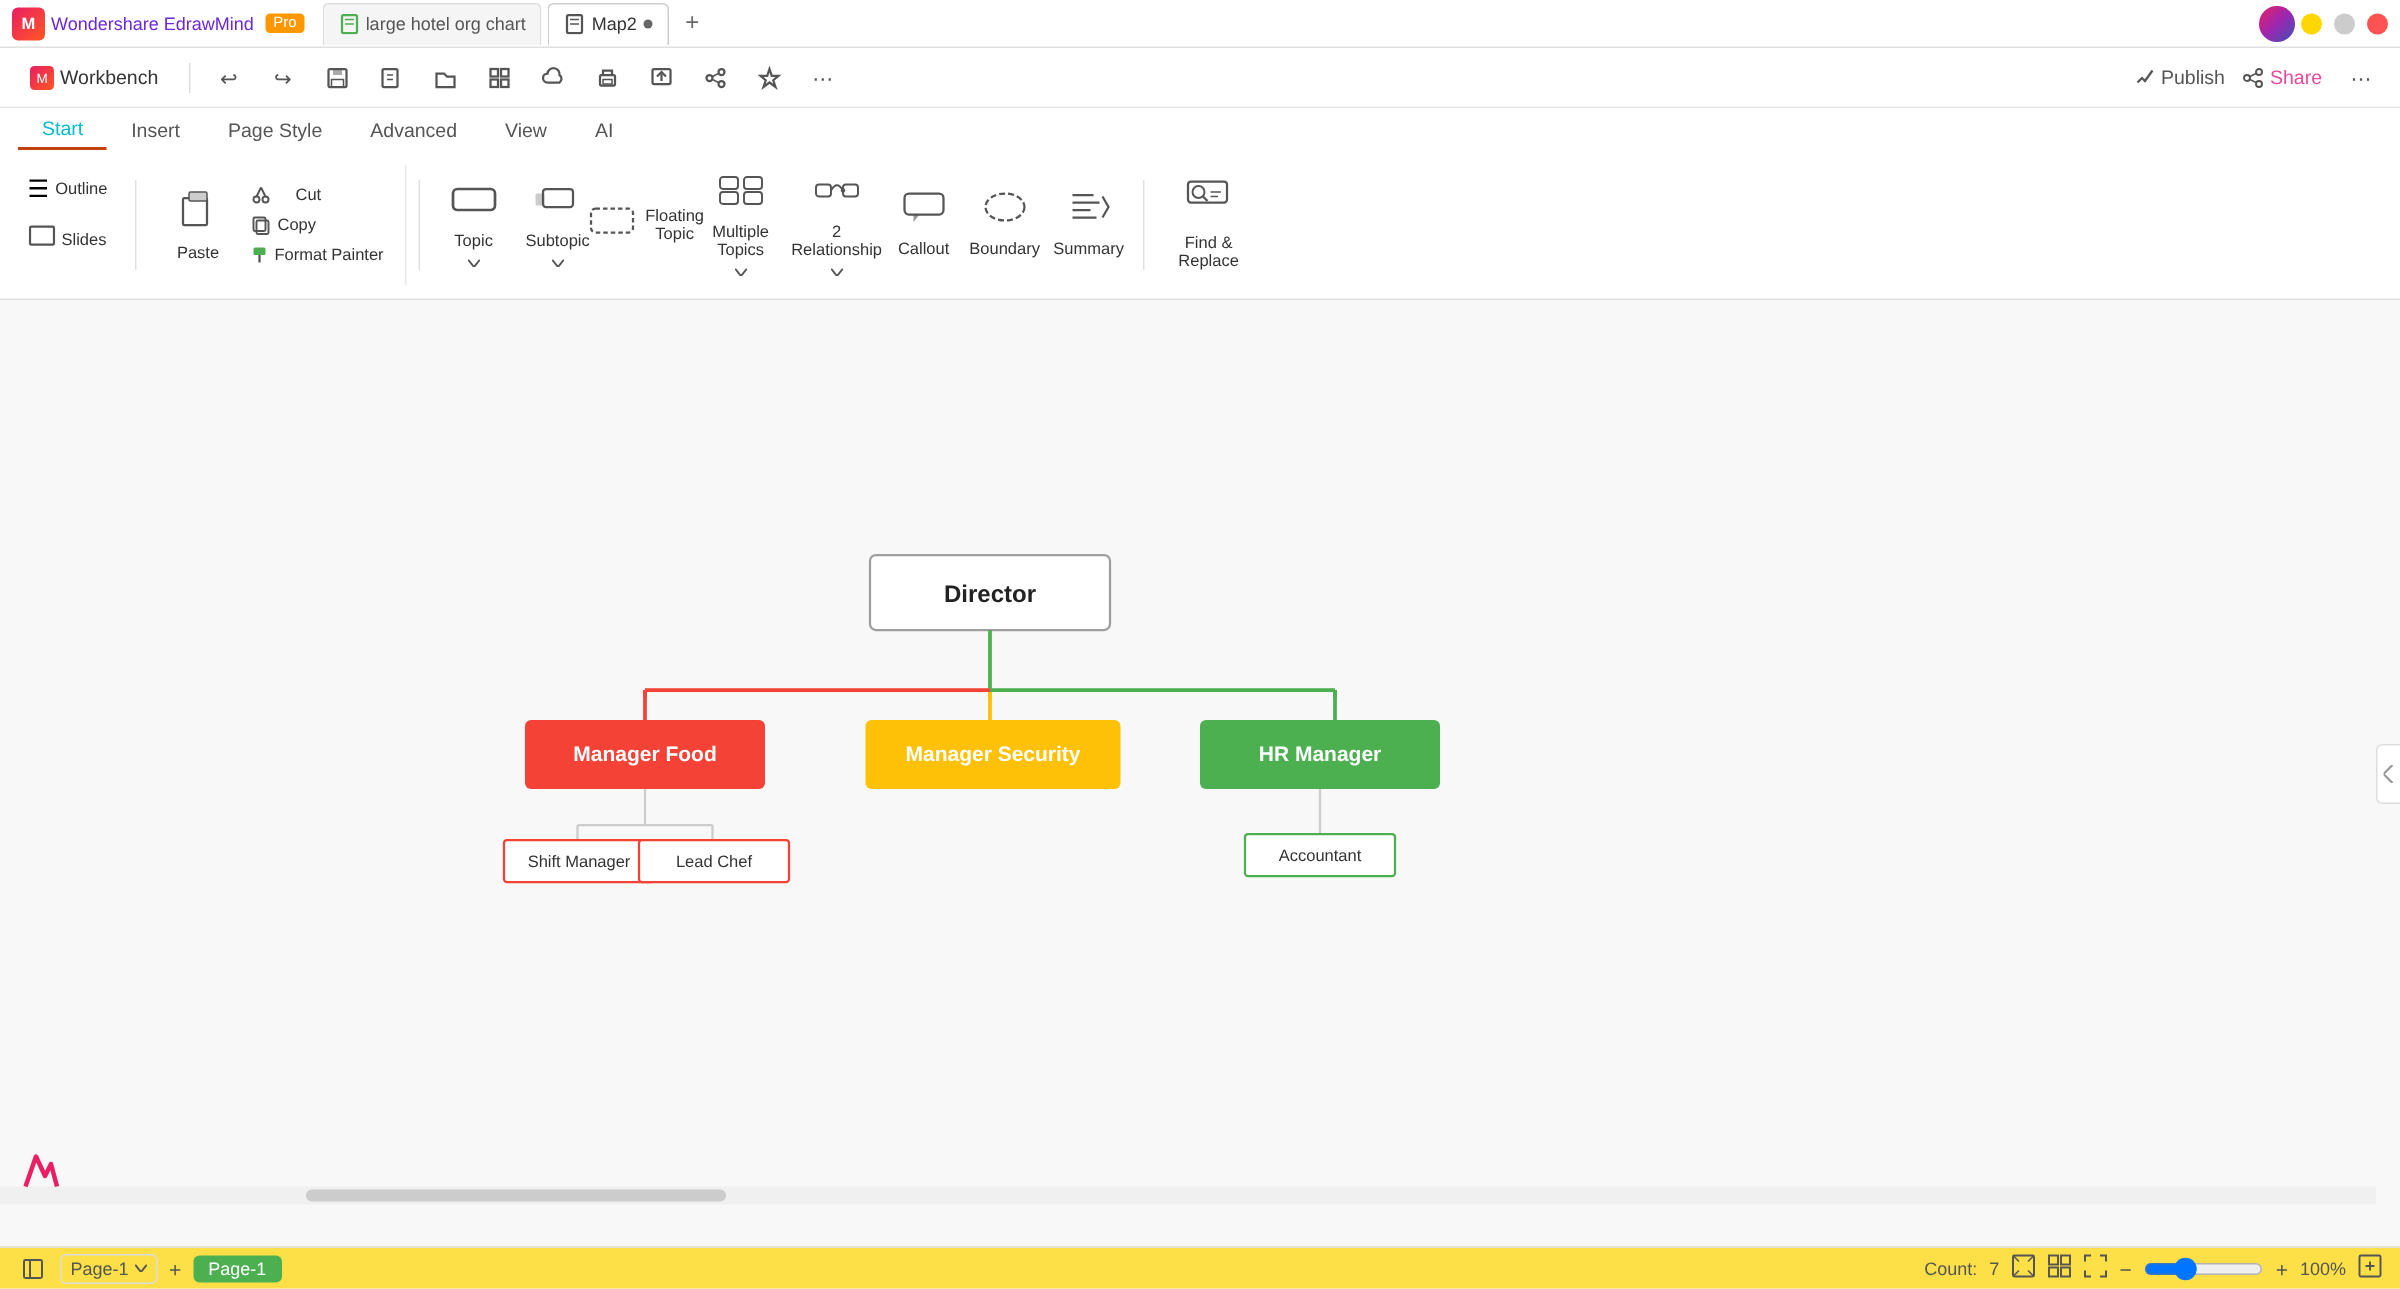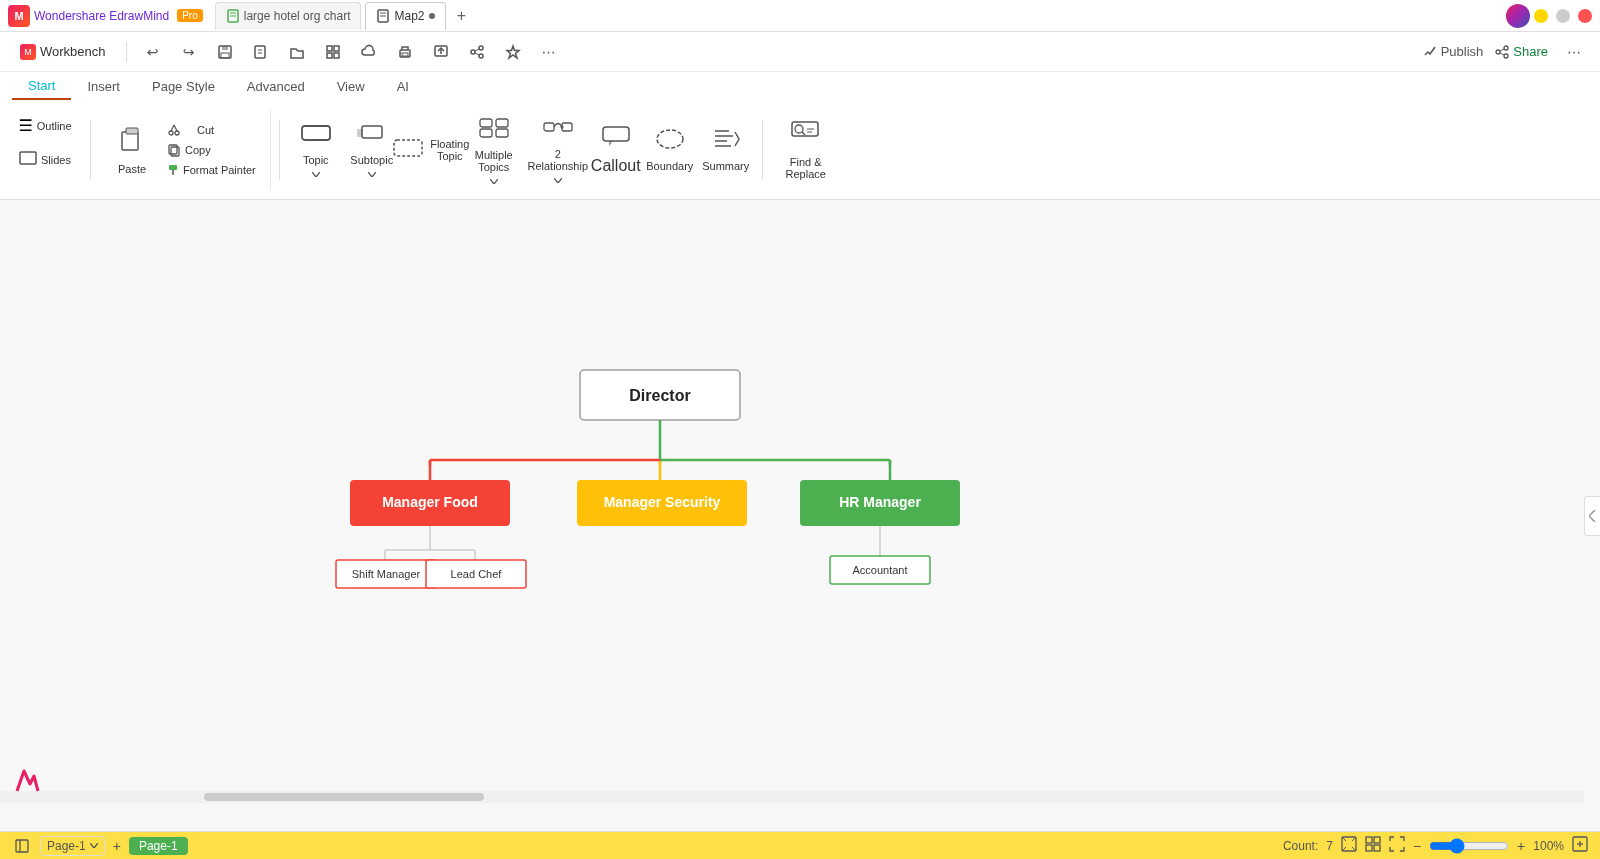--- a/index.html
+++ b/index.html
@@ -80,21 +80,21 @@
       width: 28px; height: 28px; cursor: pointer; border-radius: 4px;
       color: #555; font-size: 14px;
     }
     .toolbar-right { margin-left: auto; display: flex; align-items: center; gap: 12px; }
     .publish-btn {
       display: flex; align-items: center; gap: 4px;
       font-size: 13px; color: #555; cursor: pointer;
     }
     .share-btn {
       display: flex; align-items: center; gap: 4px;
-      font-size: 13px; color: #15803d; cursor: pointer;
+      font-size: 13px; color: #ec4899; cursor: pointer;
     }
 
     
     #ribbon-tabs {
       position: absolute;
       top: 72px;
       left: 0;
       right: 0;
       display: flex;
       gap: 0;
@@ -505,21 +505,21 @@
       </svg>
   </div>
 
   <div style="display:flex;flex-direction:column;align-items:center;justify-content:center;width:52px;height:68px;cursor:pointer;border-radius:4px;gap:6px;">
     <div>
       <svg width="30" height="22" viewBox="0 0 30 22">
         <rect x="2" y="2" width="26" height="14" rx="3" fill="none" stroke="#555" stroke-width="1.5"></rect>
         <polygon points="8,16 12,16 8,21" fill="#555" opacity="0.6"></polygon>
       </svg>
     </div>
-    <span style="font-size:16px;color:#333;">Callout</span>
+    <span style="font-size:11px;color:#333;">Callout</span>
   </div>
 
   <div style="display:flex;flex-direction:column;align-items:center;justify-content:center;width:56px;height:68px;cursor:pointer;border-radius:4px;gap:6px;">
     <div>
       <svg width="30" height="22" viewBox="0 0 30 22">
         <ellipse cx="15" cy="11" rx="13" ry="9" fill="none" stroke="#555" stroke-width="1.5" stroke-dasharray="4,2"></ellipse>
       </svg>
     </div>
     <span style="font-size:11px;color:#333;">Boundary</span>
   </div>

